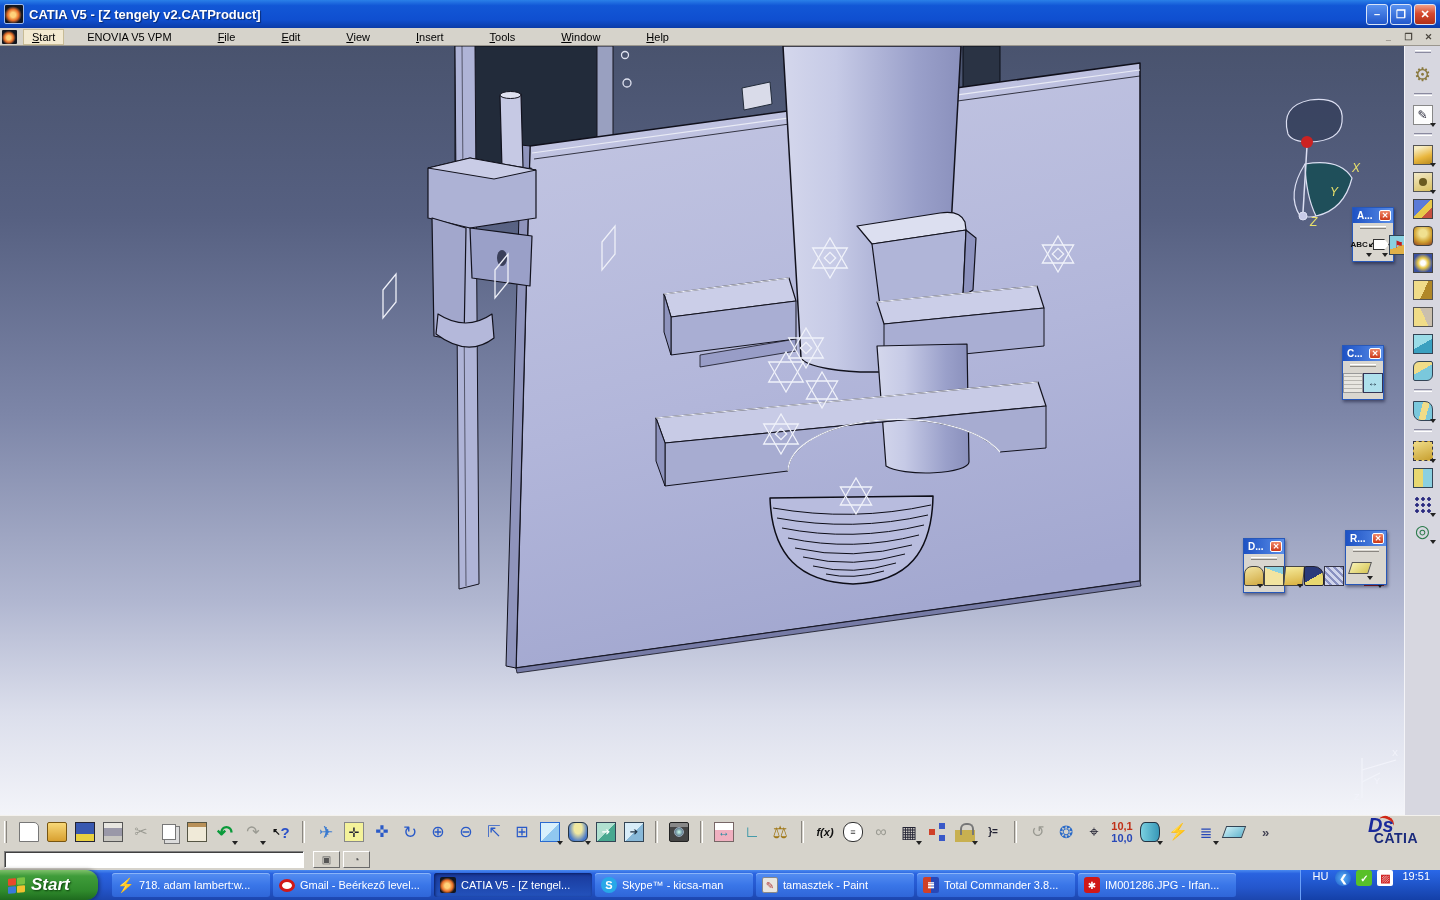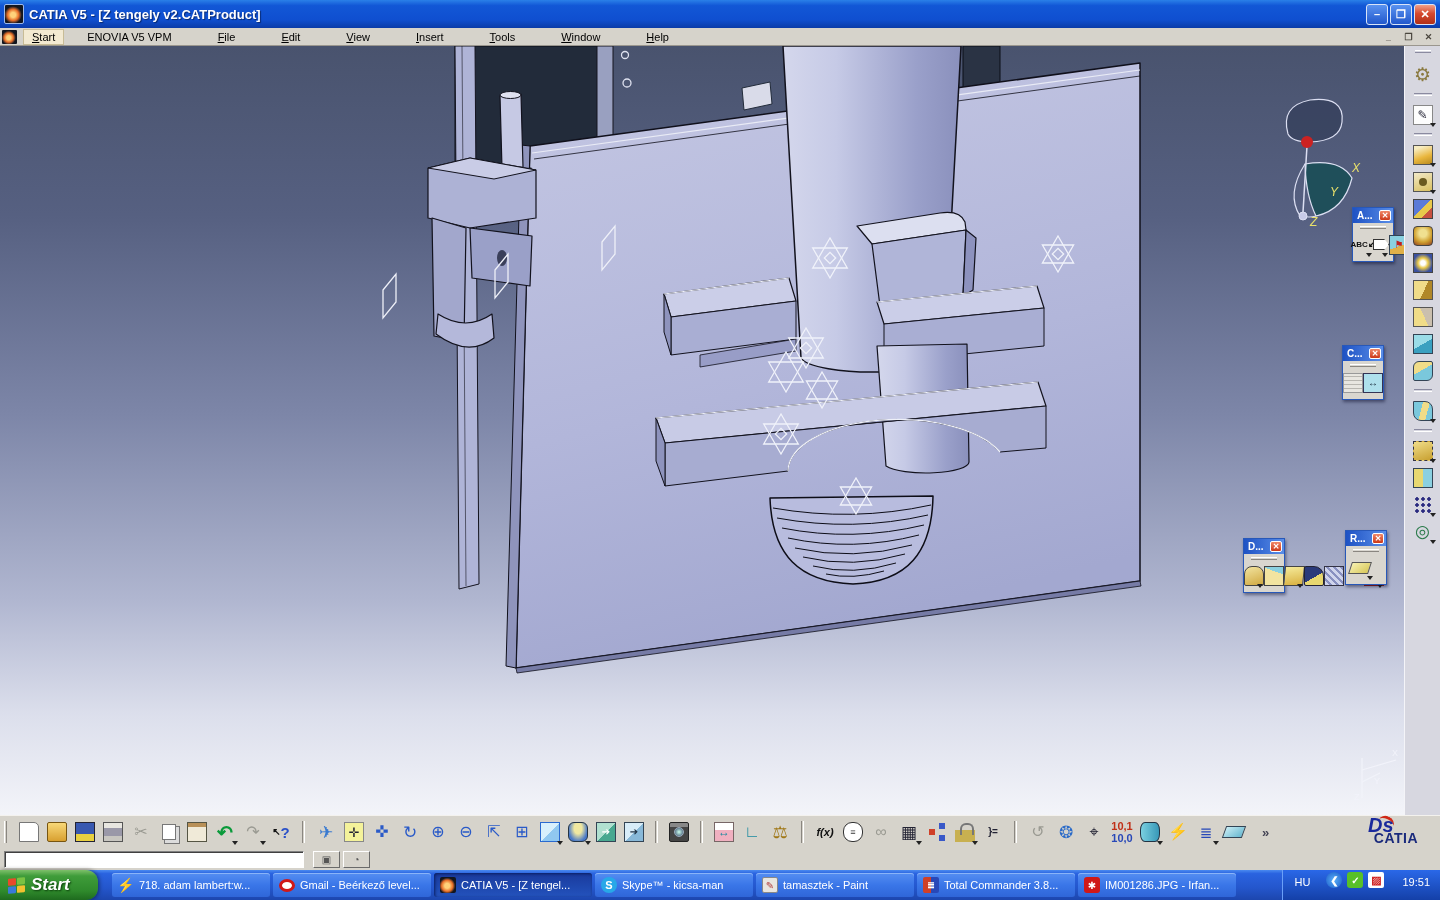--- a/index.html
+++ b/index.html
@@ -174,21 +174,21 @@
   .task-btn.active { background:linear-gradient(180deg,#1a3a9c,#1f49b0 60%,#2452bc); box-shadow:inset 1px 1px 3px #0a1e60; }
   .task-label { overflow:hidden; text-overflow:clip; white-space:nowrap; }
   .task-ic { width:16px; height:16px; flex:0 0 16px; display:flex; align-items:center; justify-content:center; font-size:12px; border-radius:2px; }
   .ti-winamp { color:#f8a820; font-size:14px; }
   .ti-opera { width:13px; height:13px; border:3px solid #d01818; border-radius:50%; background:#fff; }
   .ti-catia { background:radial-gradient(circle at 45% 55%, #ffd27a 0 20%, #e8702a 45%, #12161f 65%); }
   .ti-skype { background:#28a8e8; border-radius:50%; color:#fff; font-weight:bold; font-size:11px; }
   .ti-paint { background:#e8e6e0; border:1px solid #888; color:#b04040; font-size:10px; }
   .ti-tc { background:linear-gradient(90deg,#d04028 50%,#2848b8 50%); color:#fff; font-size:9px; font-weight:bold; }
   .ti-irfan { background:#d01818; border-radius:3px; color:#fff; font-size:10px; }
-  .tray { display:flex; align-items:flex-end; gap:16px; padding:0 10px 12px 12px;
+  .tray { display:flex; align-items:flex-start; gap:7px; padding:0 10px 1px 12px;
     background:linear-gradient(180deg,#2a68e8,#1440a8); border-left:1px solid #6aa0f8; color:#fff; font-size:11px; }
   .tray-ic { width:16px; height:16px; display:flex; align-items:center; justify-content:center; font-size:10px; border-radius:2px; color:#fff; }
   .tr-chevron { background:radial-gradient(#5ab0f8,#1a5ac8); border-radius:50%; font-weight:bold; }
   .tr-green { background:#58c028; border-radius:3px; font-weight:bold; }
   .tr-red { background:#fff; color:#d02020; border-radius:2px; font-weight:bold; font-size:11px; }
   .tray .clock { margin-left:2px; }
 </style>
 </head>
 <body>
 

